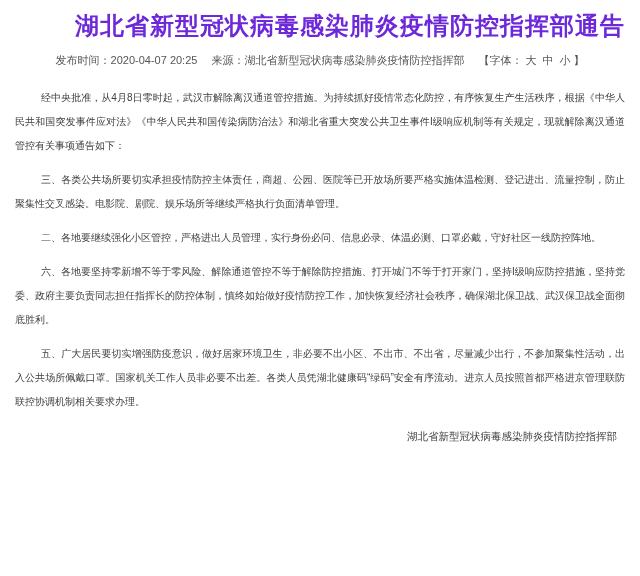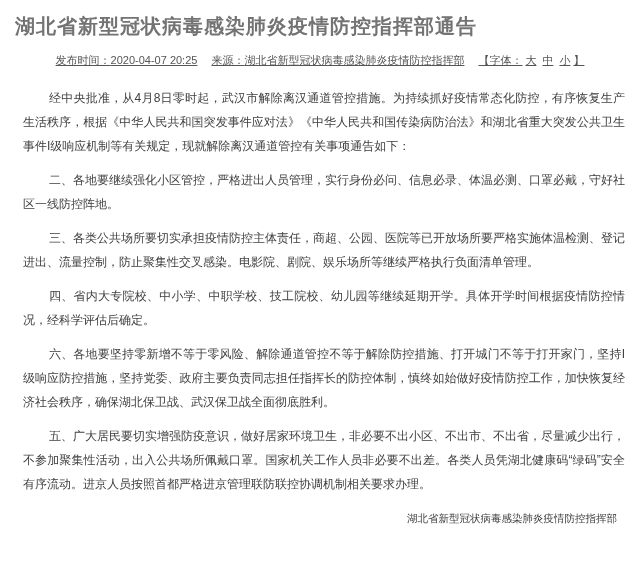--- a/index.html
+++ b/index.html
@@ -11,51 +11,51 @@
     overflow: hidden;
   }
   .page {
     width: 640px;
     height: 576px;
     padding: 10px 15px 4px 15px;
     background: #ffffff;
     overflow: hidden;
   }
   .page-title {
-    font-size: 20px;
+    font-size: 24px;
     font-weight: bold;
-    color: #737373;
-    text-align: left;
+    color: #6d28d9;
+    text-align: right;
     letter-spacing: 1px;
     line-height: 28px;
     margin: 2px 0 12px 0;
   }
   .meta-bar {
     text-align: center;
     font-size: 11px;
     color: #555555;
     line-height: 16px;
     margin-bottom: 18px;
     white-space: nowrap;
   }
-  .meta-group { display: inline-block; text-decoration: underline; }
+  .meta-group { display: inline-block; }
   .meta-gap { display: inline-block; width: 14px; }
   .font-size-option {
     color: #555555;
     text-decoration: none;
     cursor: pointer;
     margin: 0 3px;
   }
   .notice-body p {
-    font-size: 12px;
+    font-size: 10px;
     color: #404040;
     line-height: 24px;
     text-indent: 26px;
     text-align: justify;
-    margin: 0 0 10px 8px;
+    margin: 0 0 10px 0;
   }
   .signature {
     font-size: 10.5px;
     color: #404040;
     line-height: 24px;
     text-align: right;
     padding-right: 8px;
     margin-top: 2px;
   }
 </style>
@@ -65,22 +65,21 @@
 <div class="page">
 
   <h1 class="page-title">湖北省新型冠状病毒感染肺炎疫情防控指挥部通告</h1>
 
   <div class="meta-bar">
     <span class="meta-group"><span>发布时间：</span><span>2020-04-07 20:25</span></span><span class="meta-gap"></span><span class="meta-group"><span>来源：</span><span>湖北省新型冠状病毒感染肺炎疫情防控指挥部</span></span><span class="meta-gap"></span><span class="meta-group"><span>【字体：</span><a class="font-size-option">大</a><a class="font-size-option">中</a><a class="font-size-option">小</a><span>】</span></span>
   </div>
 
   <div class="notice-body">
     <p>经中央批准，从4月8日零时起，武汉市解除离汉通道管控措施。为持续抓好疫情常态化防控，有序恢复生产生活秩序，根据《中华人民共和国突发事件应对法》《中华人民共和国传染病防治法》和湖北省重大突发公共卫生事件I级响应机制等有关规定，现就解除离汉通道管控有关事项通告如下：</p>
+    <p>三、各类公共场所要切实承担疫情防控主体责任，商超、公园、医院等已开放场所要严格实施体温检测、登记进出、流量控制，防止聚集性交叉感染。电影院、剧院、娱乐场所等继续严格执行负面清单管理。</p>
     <p>二、各地要继续强化小区管控，严格进出人员管理，实行身份必问、信息必录、体温必测、口罩必戴，守好社区一线防控阵地。</p>
-    <p>三、各类公共场所要切实承担疫情防控主体责任，商超、公园、医院等已开放场所要严格实施体温检测、登记进出、流量控制，防止聚集性交叉感染。电影院、剧院、娱乐场所等继续严格执行负面清单管理。</p>
-    <p>四、省内大专院校、中小学、中职学校、技工院校、幼儿园等继续延期开学。具体开学时间根据疫情防控情况，经科学评估后确定。</p>
     <p>六、各地要坚持零新增不等于零风险、解除通道管控不等于解除防控措施、打开城门不等于打开家门，坚持I级响应防控措施，坚持党委、政府主要负责同志担任指挥长的防控体制，慎终如始做好疫情防控工作，加快恢复经济社会秩序，确保湖北保卫战、武汉保卫战全面彻底胜利。</p>
     <p>五、广大居民要切实增强防疫意识，做好居家环境卫生，非必要不出小区、不出市、不出省，尽量减少出行，不参加聚集性活动，出入公共场所佩戴口罩。国家机关工作人员非必要不出差。各类人员凭湖北健康码“绿码”安全有序流动。进京人员按照首都严格进京管理联防联控协调机制相关要求办理。</p>
   </div>
 
   <div class="signature">湖北省新型冠状病毒感染肺炎疫情防控指挥部</div>
 
 </div>
 
 </body></html>

